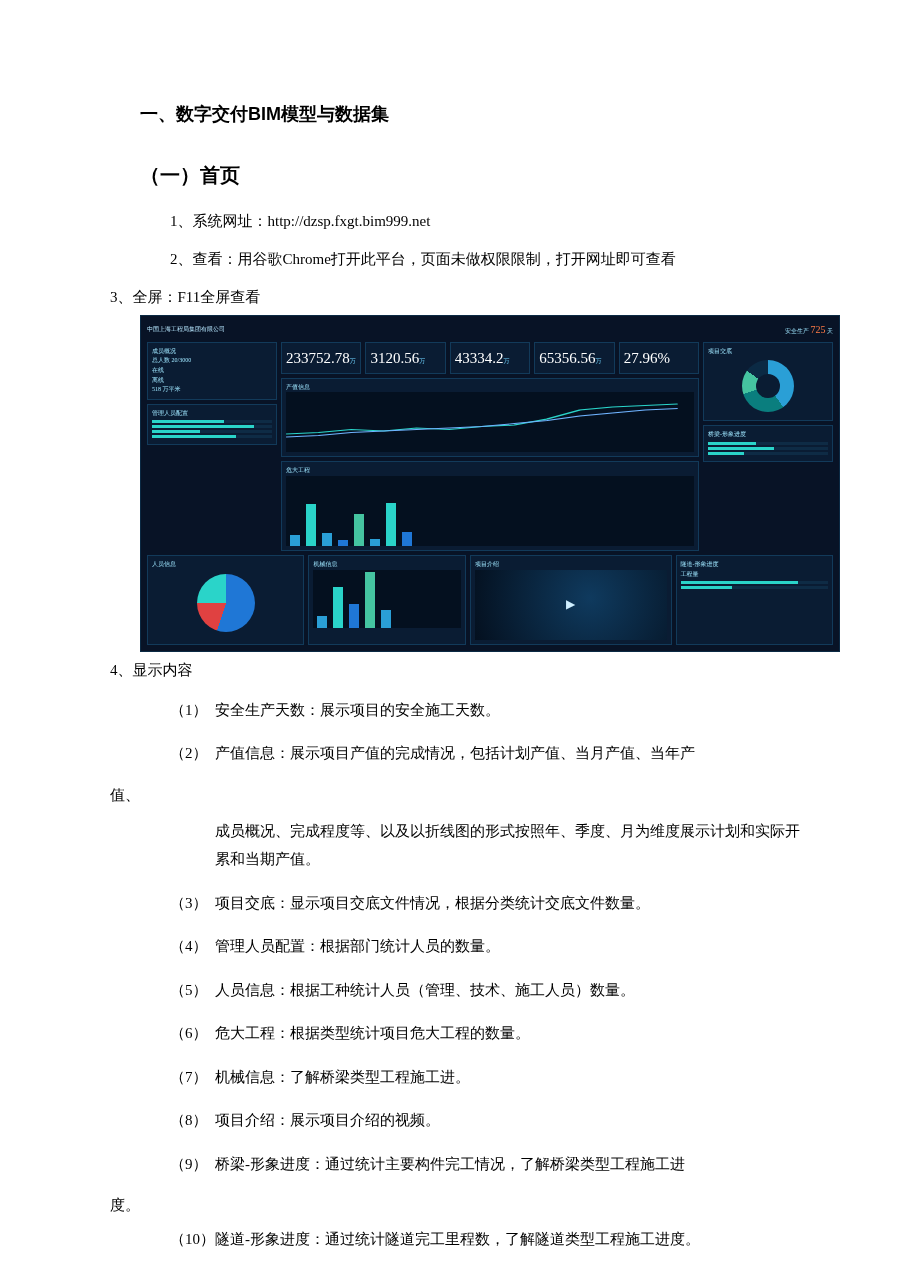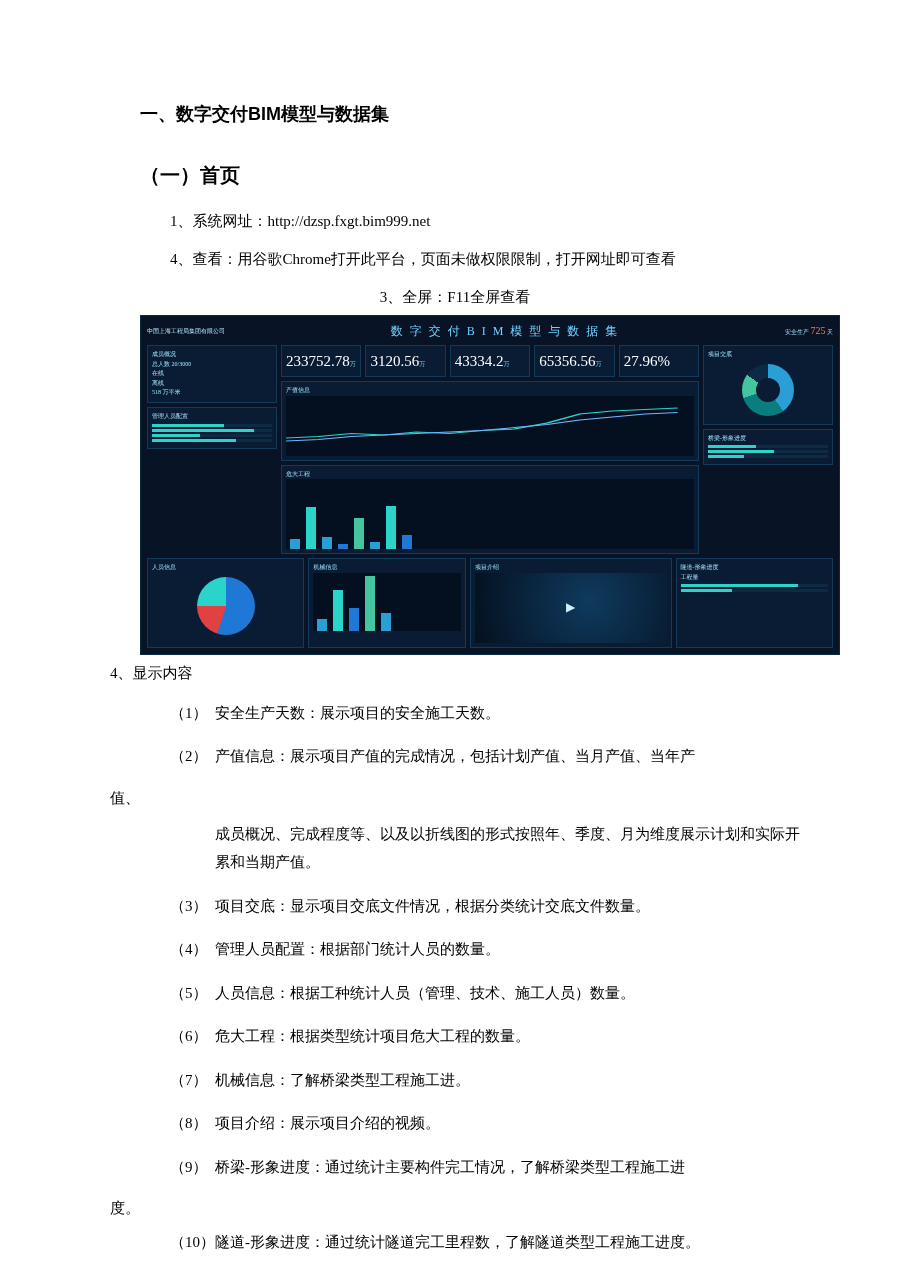--- a/index.html
+++ b/index.html
@@ -23,21 +23,21 @@
       font-weight: bold;
       margin-bottom: 18px;
     }
     .para {
       font-size: 15px;
       margin-bottom: 14px;
       text-indent: 2em;
     }
     .para.no-indent { text-indent: 0; }
     .para.neg-indent { margin-left: -30px; }
-    .para.small-gap { margin-bottom: 6px; text-align: center; }
+    .para.small-gap { margin-bottom: 6px; }
     .item {
       font-size: 15px;
       margin-bottom: 15px;
       line-height: 1.9;
       padding-left: 5em;
       text-indent: -3em;
     }
     .item .num { display: inline-block; width: 3em; text-indent: 0; }
     .hang { font-size: 15px; margin-bottom: 10px; text-indent: 0; margin-left: -30px; }
     .dash-img {
@@ -79,27 +79,26 @@
     .video::after { content:"▶"; position:absolute; inset:0; display:flex; align-items:center; justify-content:center; color:#cfefff; font-size:12px; }
   </style>
 </head>
 <body>
 
 <h1>一、数字交付BIM模型与数据集</h1>
 
 <h2>（一）首页</h2>
 
 <p class="para">1、系统网址：http://dzsp.fxgt.bim999.net</p>
-<p class="para">4、查看：用谷歌Chrome打开此平台，页面未做权限限制，打开网址即可查看</p>
+<p class="para">2、查看：用谷歌Chrome打开此平台，页面未做权限限制，打开网址即可查看</p>
 <p class="para no-indent neg-indent small-gap">3、全屏：F11全屏查看</p>
 
 <div class="dash-img">
   <div class="dash-top">
     <span class="dash-logo">中国上海工程局集团有限公司</span>
-    <span class="dash-title">数 字 交 付 B I M 模 型 与 数 据 集</span>
     <span>
       <span>安全生产</span>
       <span class="dash-safe">725</span>
       <span>天</span>
     </span>
   </div>
   <div class="mid-row">
     <div class="col-l">
       <div class="panel">
         <div>成员概况</div>

